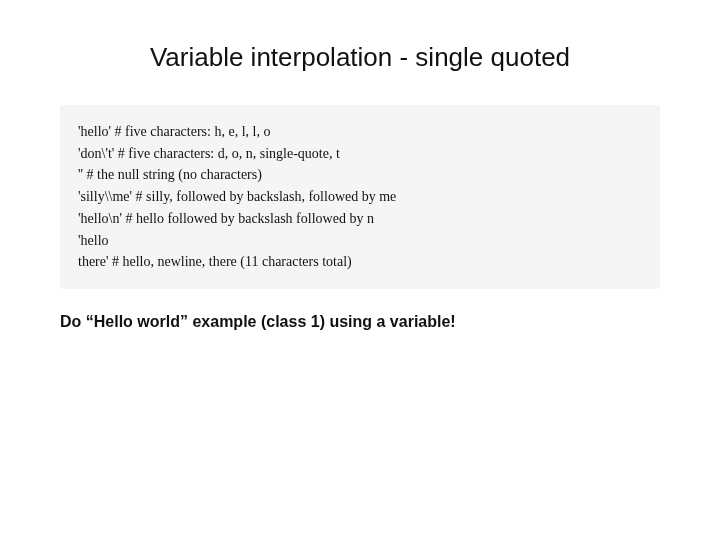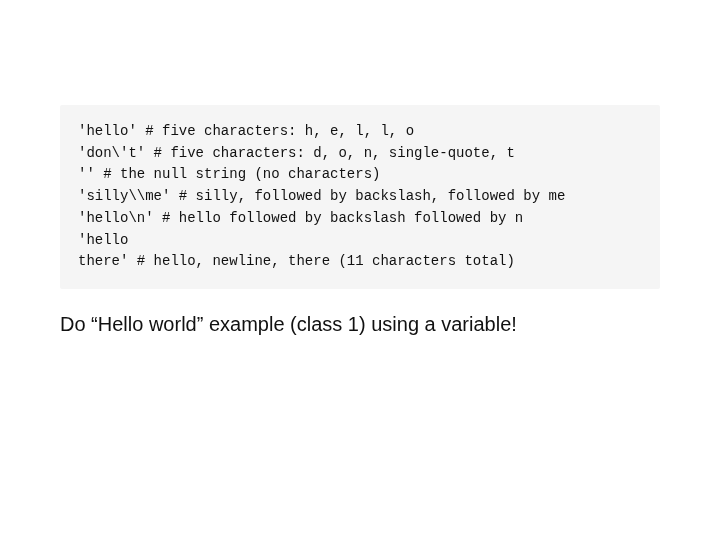--- a/index.html
+++ b/index.html
@@ -28,44 +28,44 @@
     .title {
       font-size: 26px;
       font-weight: normal;
       color: #111111;
       line-height: 1.35;
       text-align: center;
       margin-bottom: 10px;
     }
 
     .code-block {
-      font-family: Liberation Mono, monospace;
+      font-family: Liberation Serif, serif;
       font-size: 14px;
       color: #111111;
       line-height: 1.55;
       background: #f5f5f5;
       padding: 16px 18px;
       border-radius: 2px;
       white-space: pre;
     }
 
     .exercise {
-      font-size: 20px;
+      font-size: 16px;
       color: #111111;
-      font-weight: normal;
+      font-weight: bold;
       margin-top: 4px;
     }
   </style>
 </head>
 <body>
 
 <div class="page">
 
   <div class="title">
-    <br>
+    <span>Variable interpolation - single quoted</span><br>
   </div>
 
   <div class="code-block">'hello' # five characters: h, e, l, l, o
 'don\'t' # five characters: d, o, n, single-quote, t
 '' # the null string (no characters)
 'silly\\me' # silly, followed by backslash, followed by me
 'hello\n' # hello followed by backslash followed by n
 'hello
 there' # hello, newline, there (11 characters total)</div>
 

